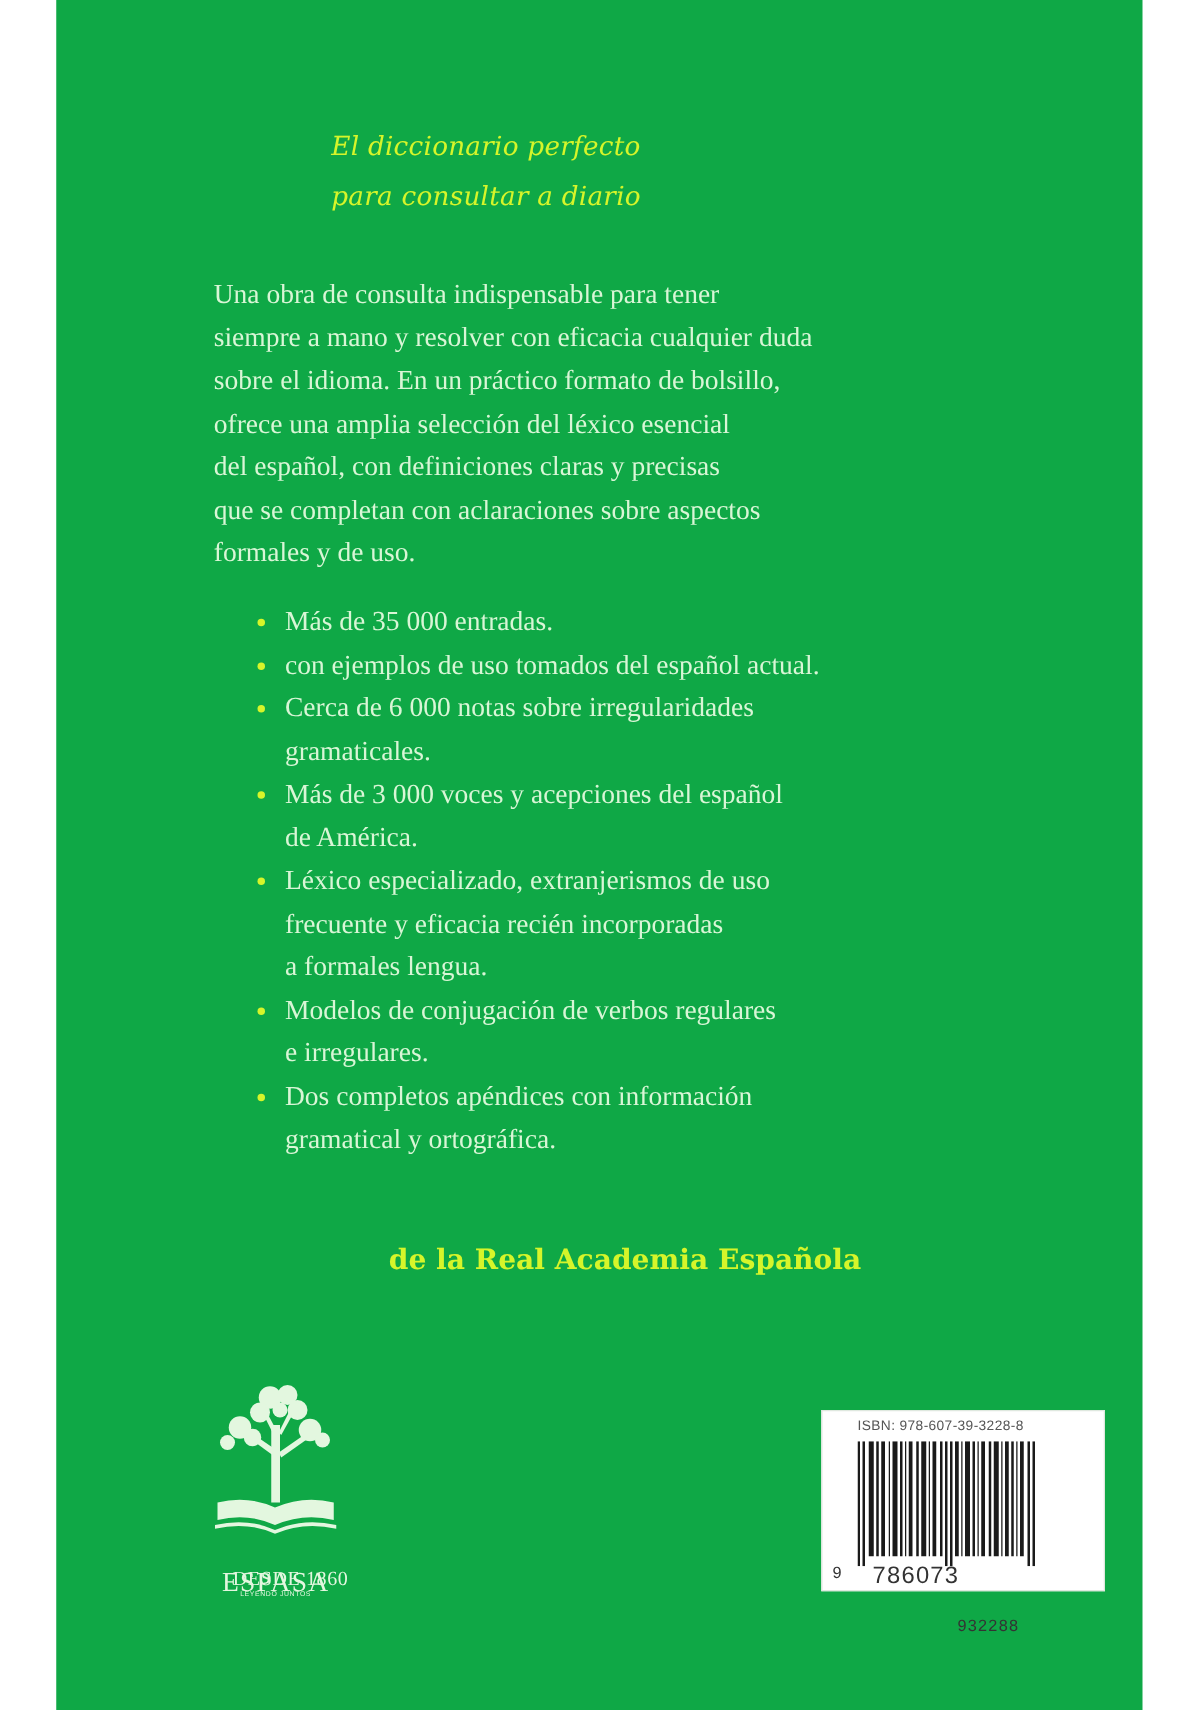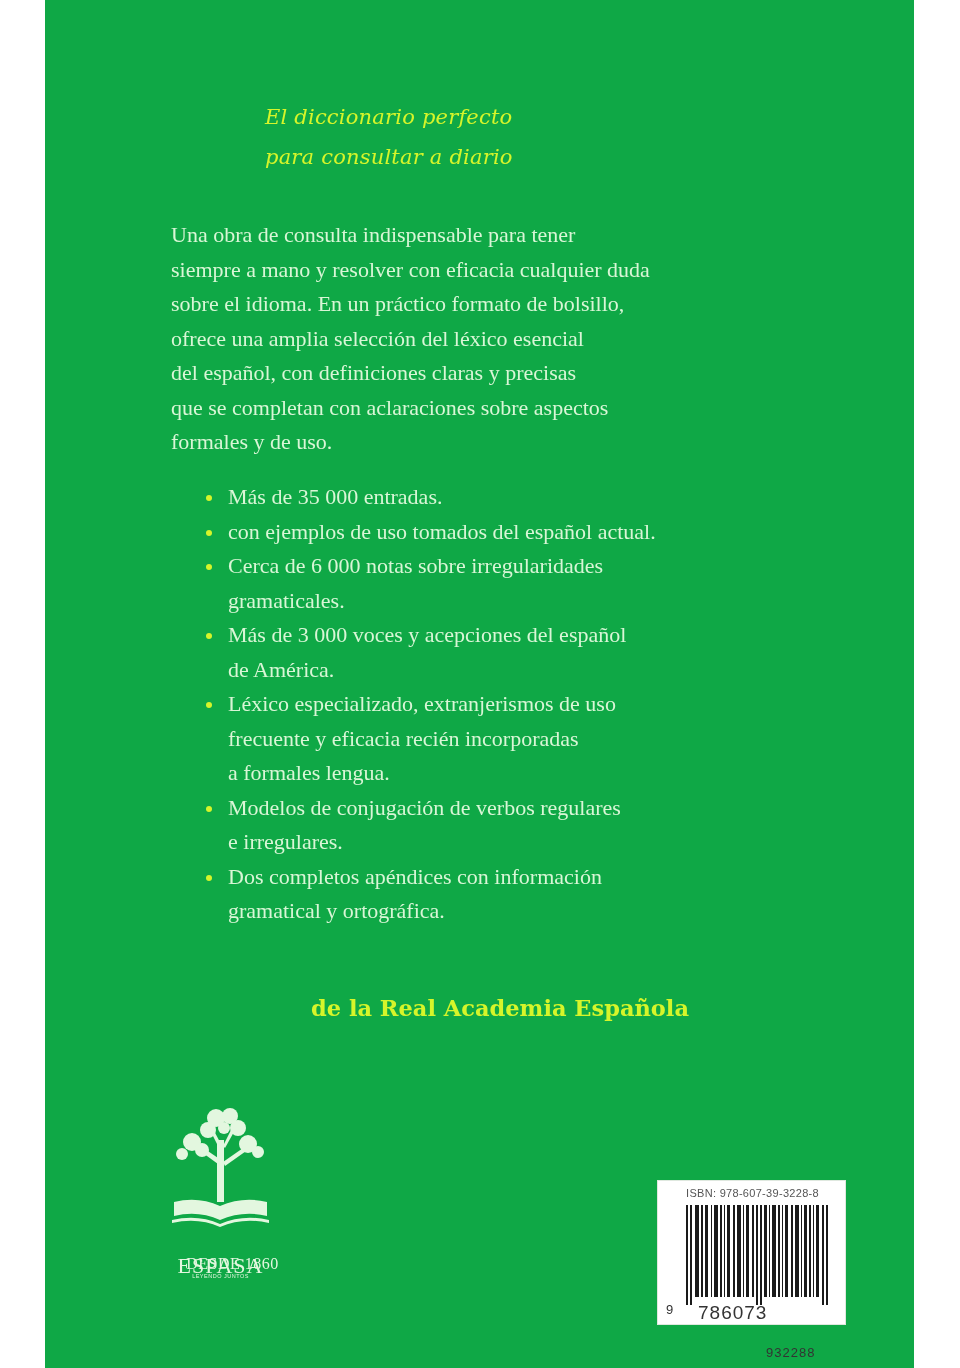--- a/index.html
+++ b/index.html
@@ -126,22 +126,22 @@
       text-align: center;
       font-family: "Liberation Sans", sans-serif;
       font-size: 5.5px;
       line-height: 8px;
       color: #e3f7df;
       letter-spacing: 0.5px;
     }
     .barcode {
       position: absolute;
       left: 657px;
-      top: 1180px;
-      width: 189px;
+      top: 1128px;
+      width: 227px;
       height: 145px;
       background: #ffffff;
       border: 1px solid #dfe8df;
       box-sizing: border-box;
     }
     .isbn-label {
       position: absolute;
       left: 0;
       top: 6px;
       width: 189px;

